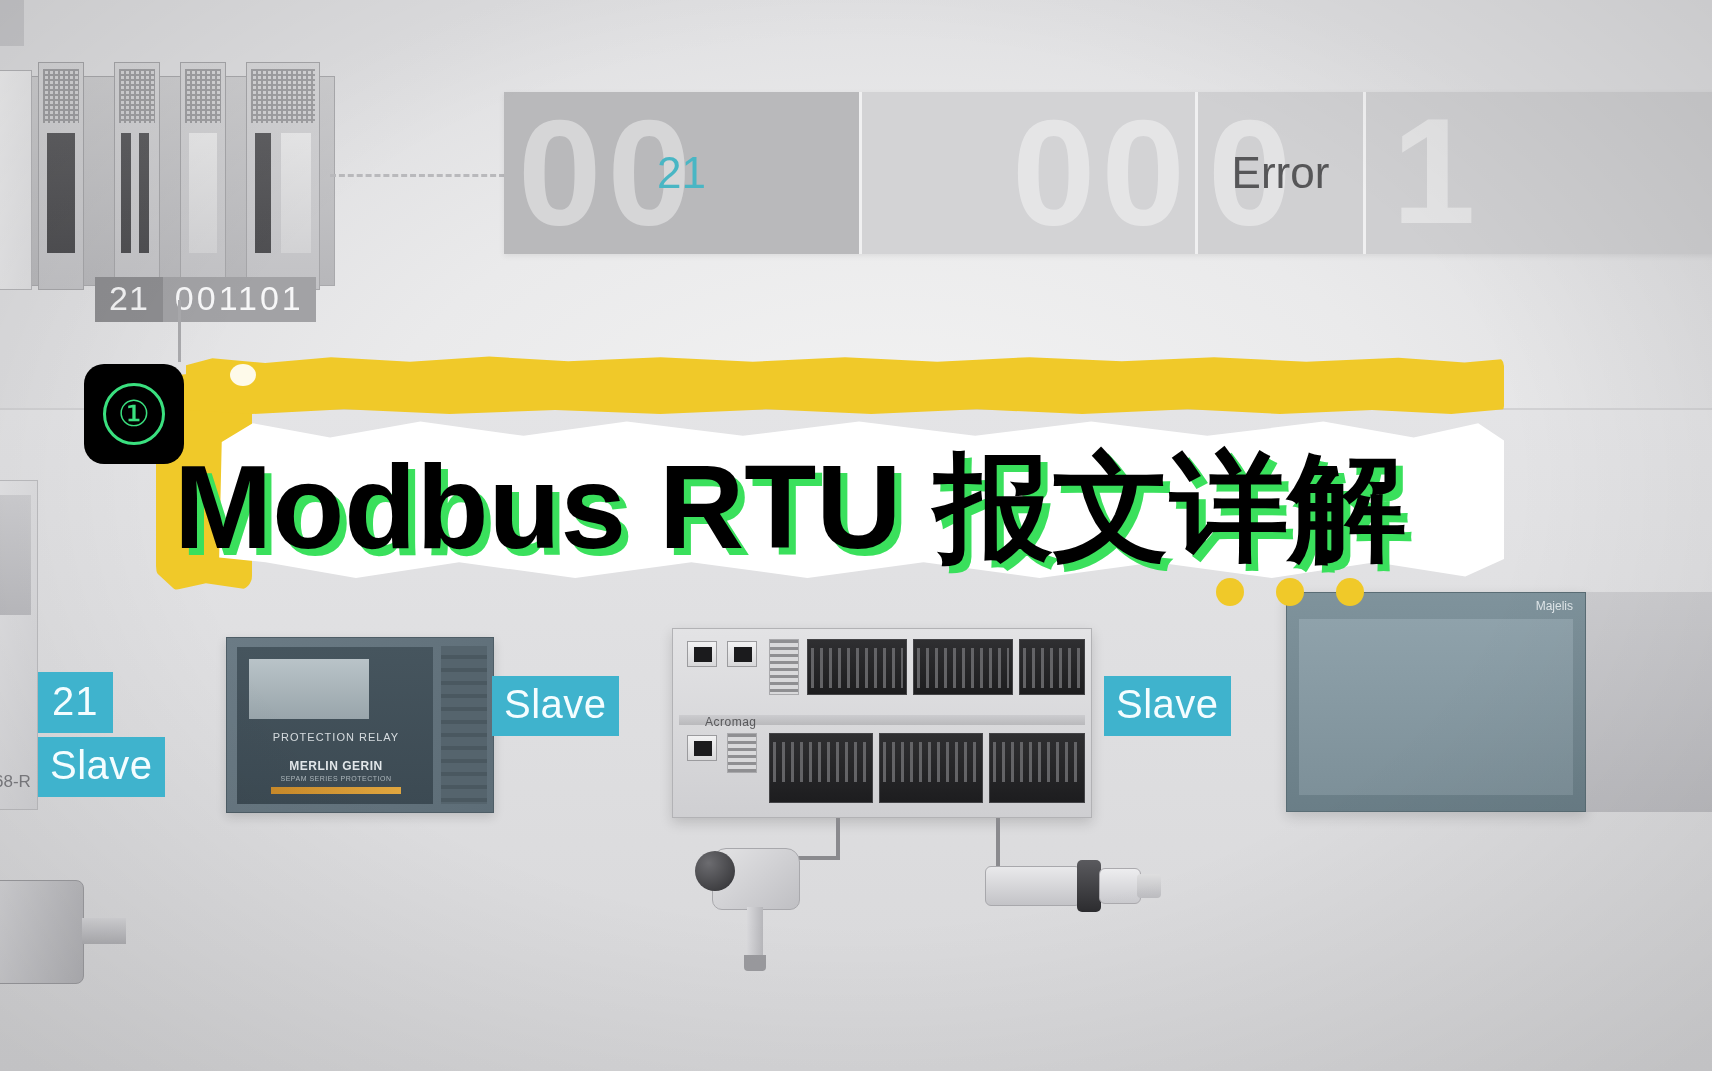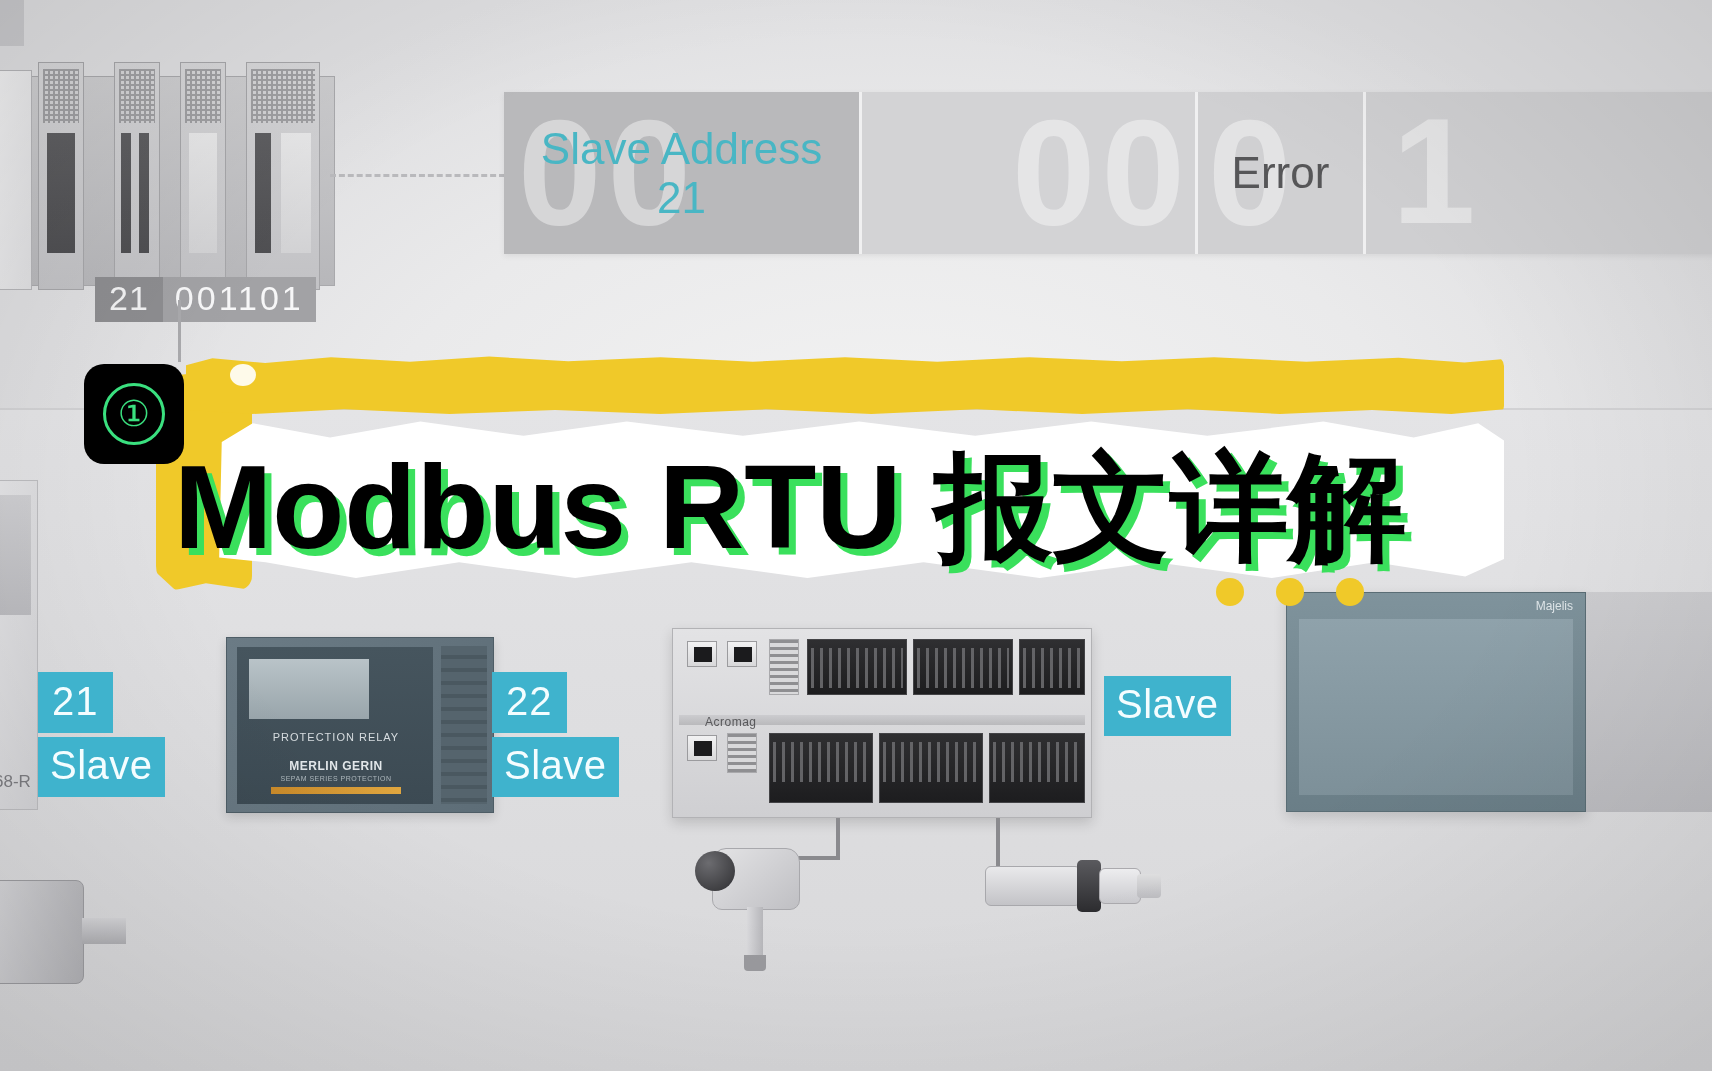--- a/index.html
+++ b/index.html
@@ -403,21 +403,20 @@
   </div>
 
   <div class="dash-line"></div>
   <div class="drop-line"></div>
 
   <div class="frame-bar">
 
     <div class="frame-cell fc-slave">
       <span class="ghost g1">00</span>
       <div class="frame-label teal">
-        <span>Slave Address</span>
         <span class="sub">21</span>
       </div>
     </div>
 
     <div class="frame-cell fc-func">
       <span class="ghost g2">00</span>
     </div>
 
     <div class="frame-cell fc-data">
       <span class="ghost g3">0</span>
@@ -446,21 +445,20 @@
       <div class="lcd"></div>
       <div class="txt">PROTECTION RELAY</div>
       <div class="brand">MERLIN GERIN</div>
       <div class="brandsub">SEPAM SERIES PROTECTION</div>
       <div class="bar"></div>
     </div>
     <div class="rail"></div>
   </div>
 
   <div class="dev-label" style="left:492px; top:672px;">
-    <div><span class="dev-num">22</span></div>
     <div><span class="dev-slave">Slave</span></div>
   </div>
 
   <div class="acro">
     <div class="rj" style="left:14px; top:12px;"></div>
     <div class="rj" style="left:54px; top:12px;"></div>
     <div class="dip" style="left:96px; top:10px;"></div>
     <div class="term" style="left:134px; top:10px; width:100px;"></div>
     <div class="term" style="left:240px; top:10px; width:100px;"></div>
     <div class="term" style="left:346px; top:10px; width:66px;"></div>

